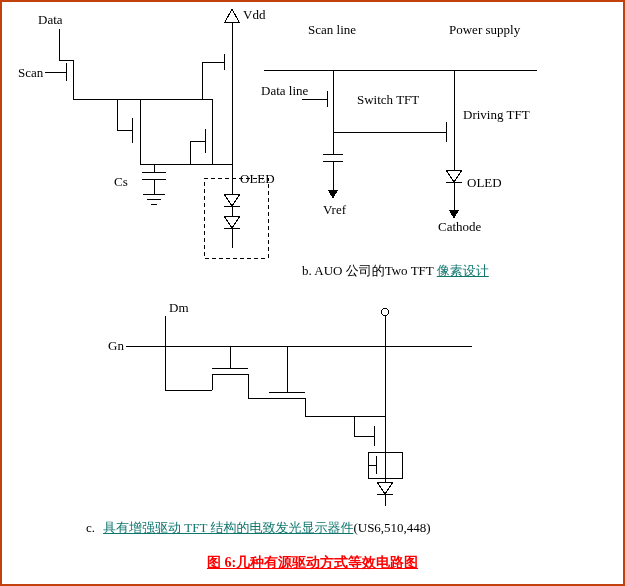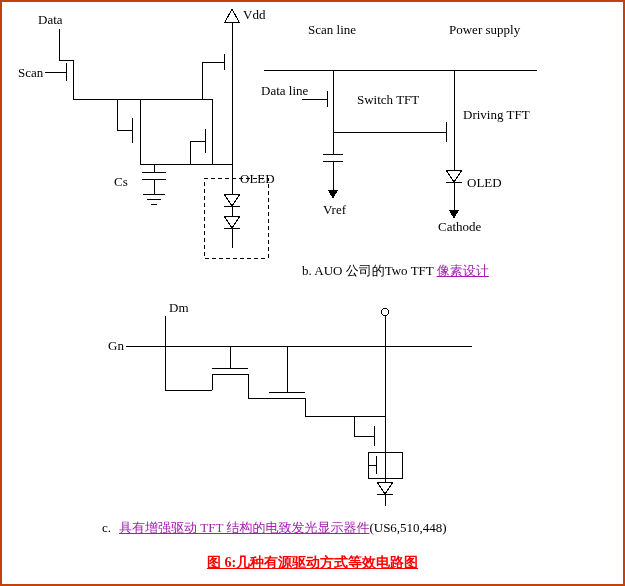--- a/index.html
+++ b/index.html
@@ -10,23 +10,23 @@
     background:#ffffff; border:2px solid #c2410c; overflow:hidden;
   }
   .circuits-svg { position:absolute; left:0; top:0; }
   .circuits-svg text {
     font-family:"Liberation Serif","DejaVu Serif",serif;
     font-size:13px; fill:#000;
   }
   .caption { position:absolute; font-size:13px; color:#000; white-space:nowrap; }
   .caption-a { left:38px; top:260px; }
   .caption-b { left:300px; top:260px; }
-  .caption-c { left:84px; top:517px;margin-left:16px; }
+  .caption-c { left:84px; top:517px; }
   .caption-c .prefix { margin-right:8px; }
-  .red-underline { color:#a21caf; text-decoration:underline; }
+  .red-underline { color:#0f766e; text-decoration:underline; }
   .figure-caption {
     position:absolute; left:0; top:552px; width:100%;
     text-align:center; font-size:14px; font-weight:bold;
     color:#ff0000; text-decoration:underline; white-space:nowrap;
   }
 </style>
 </head>
 <body>
 
 <div class="page">

